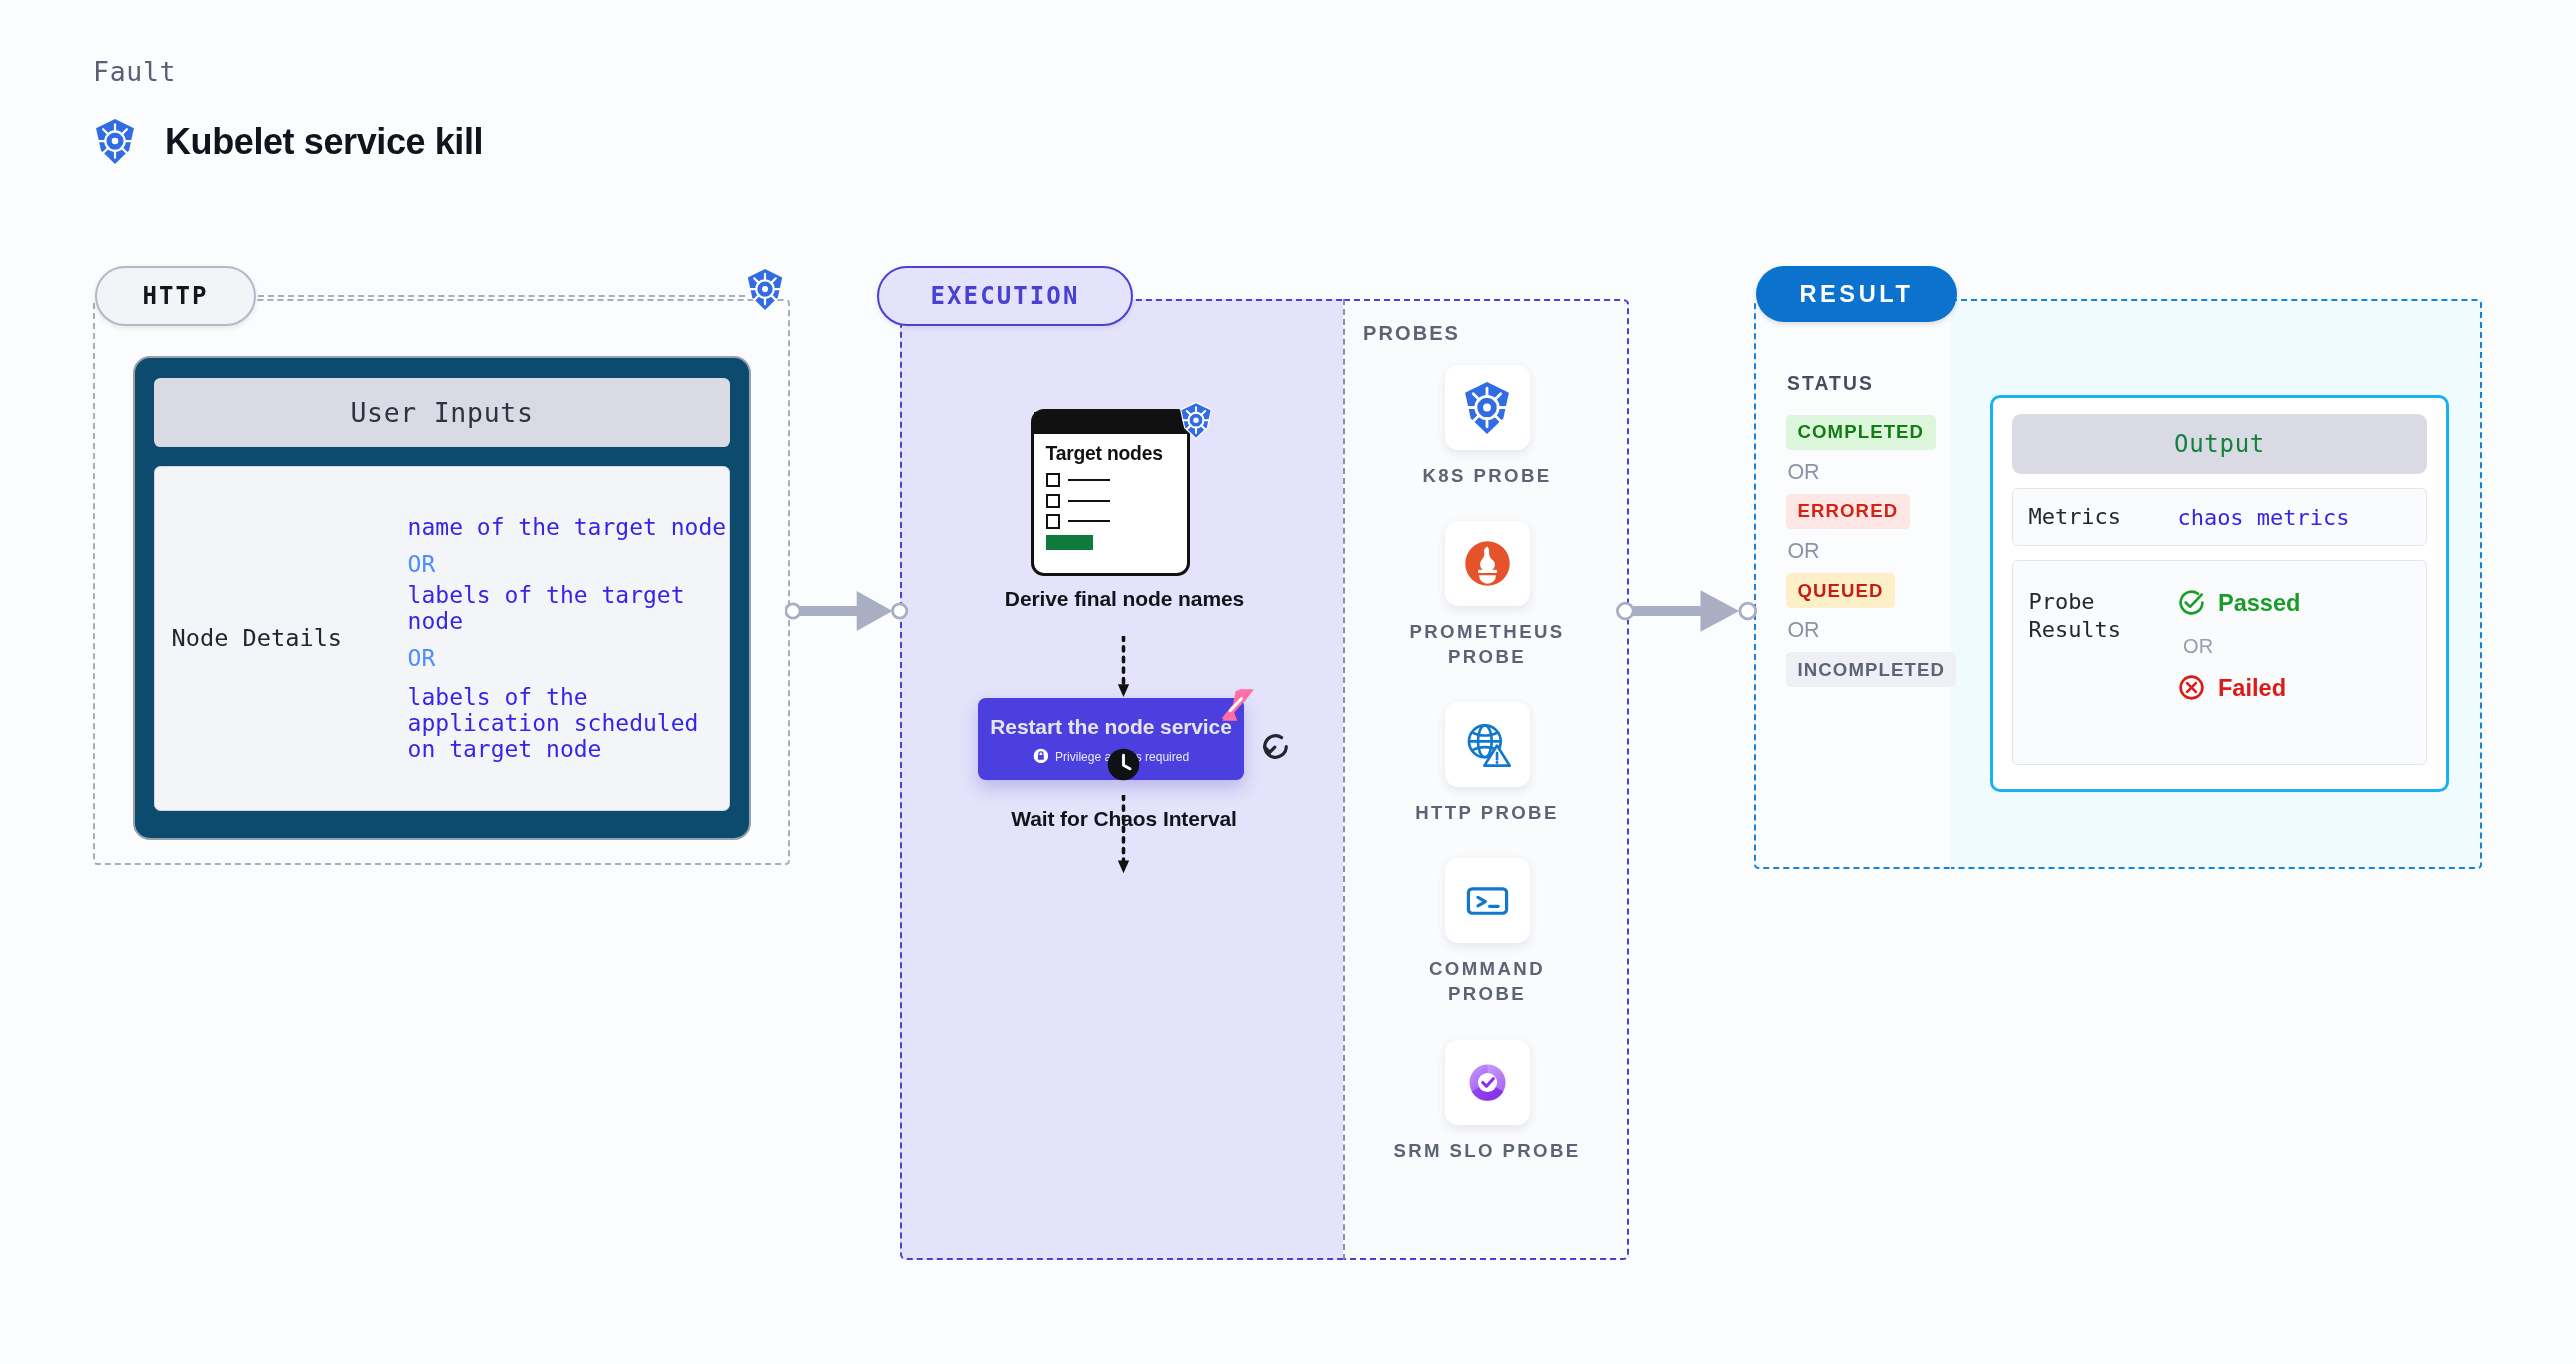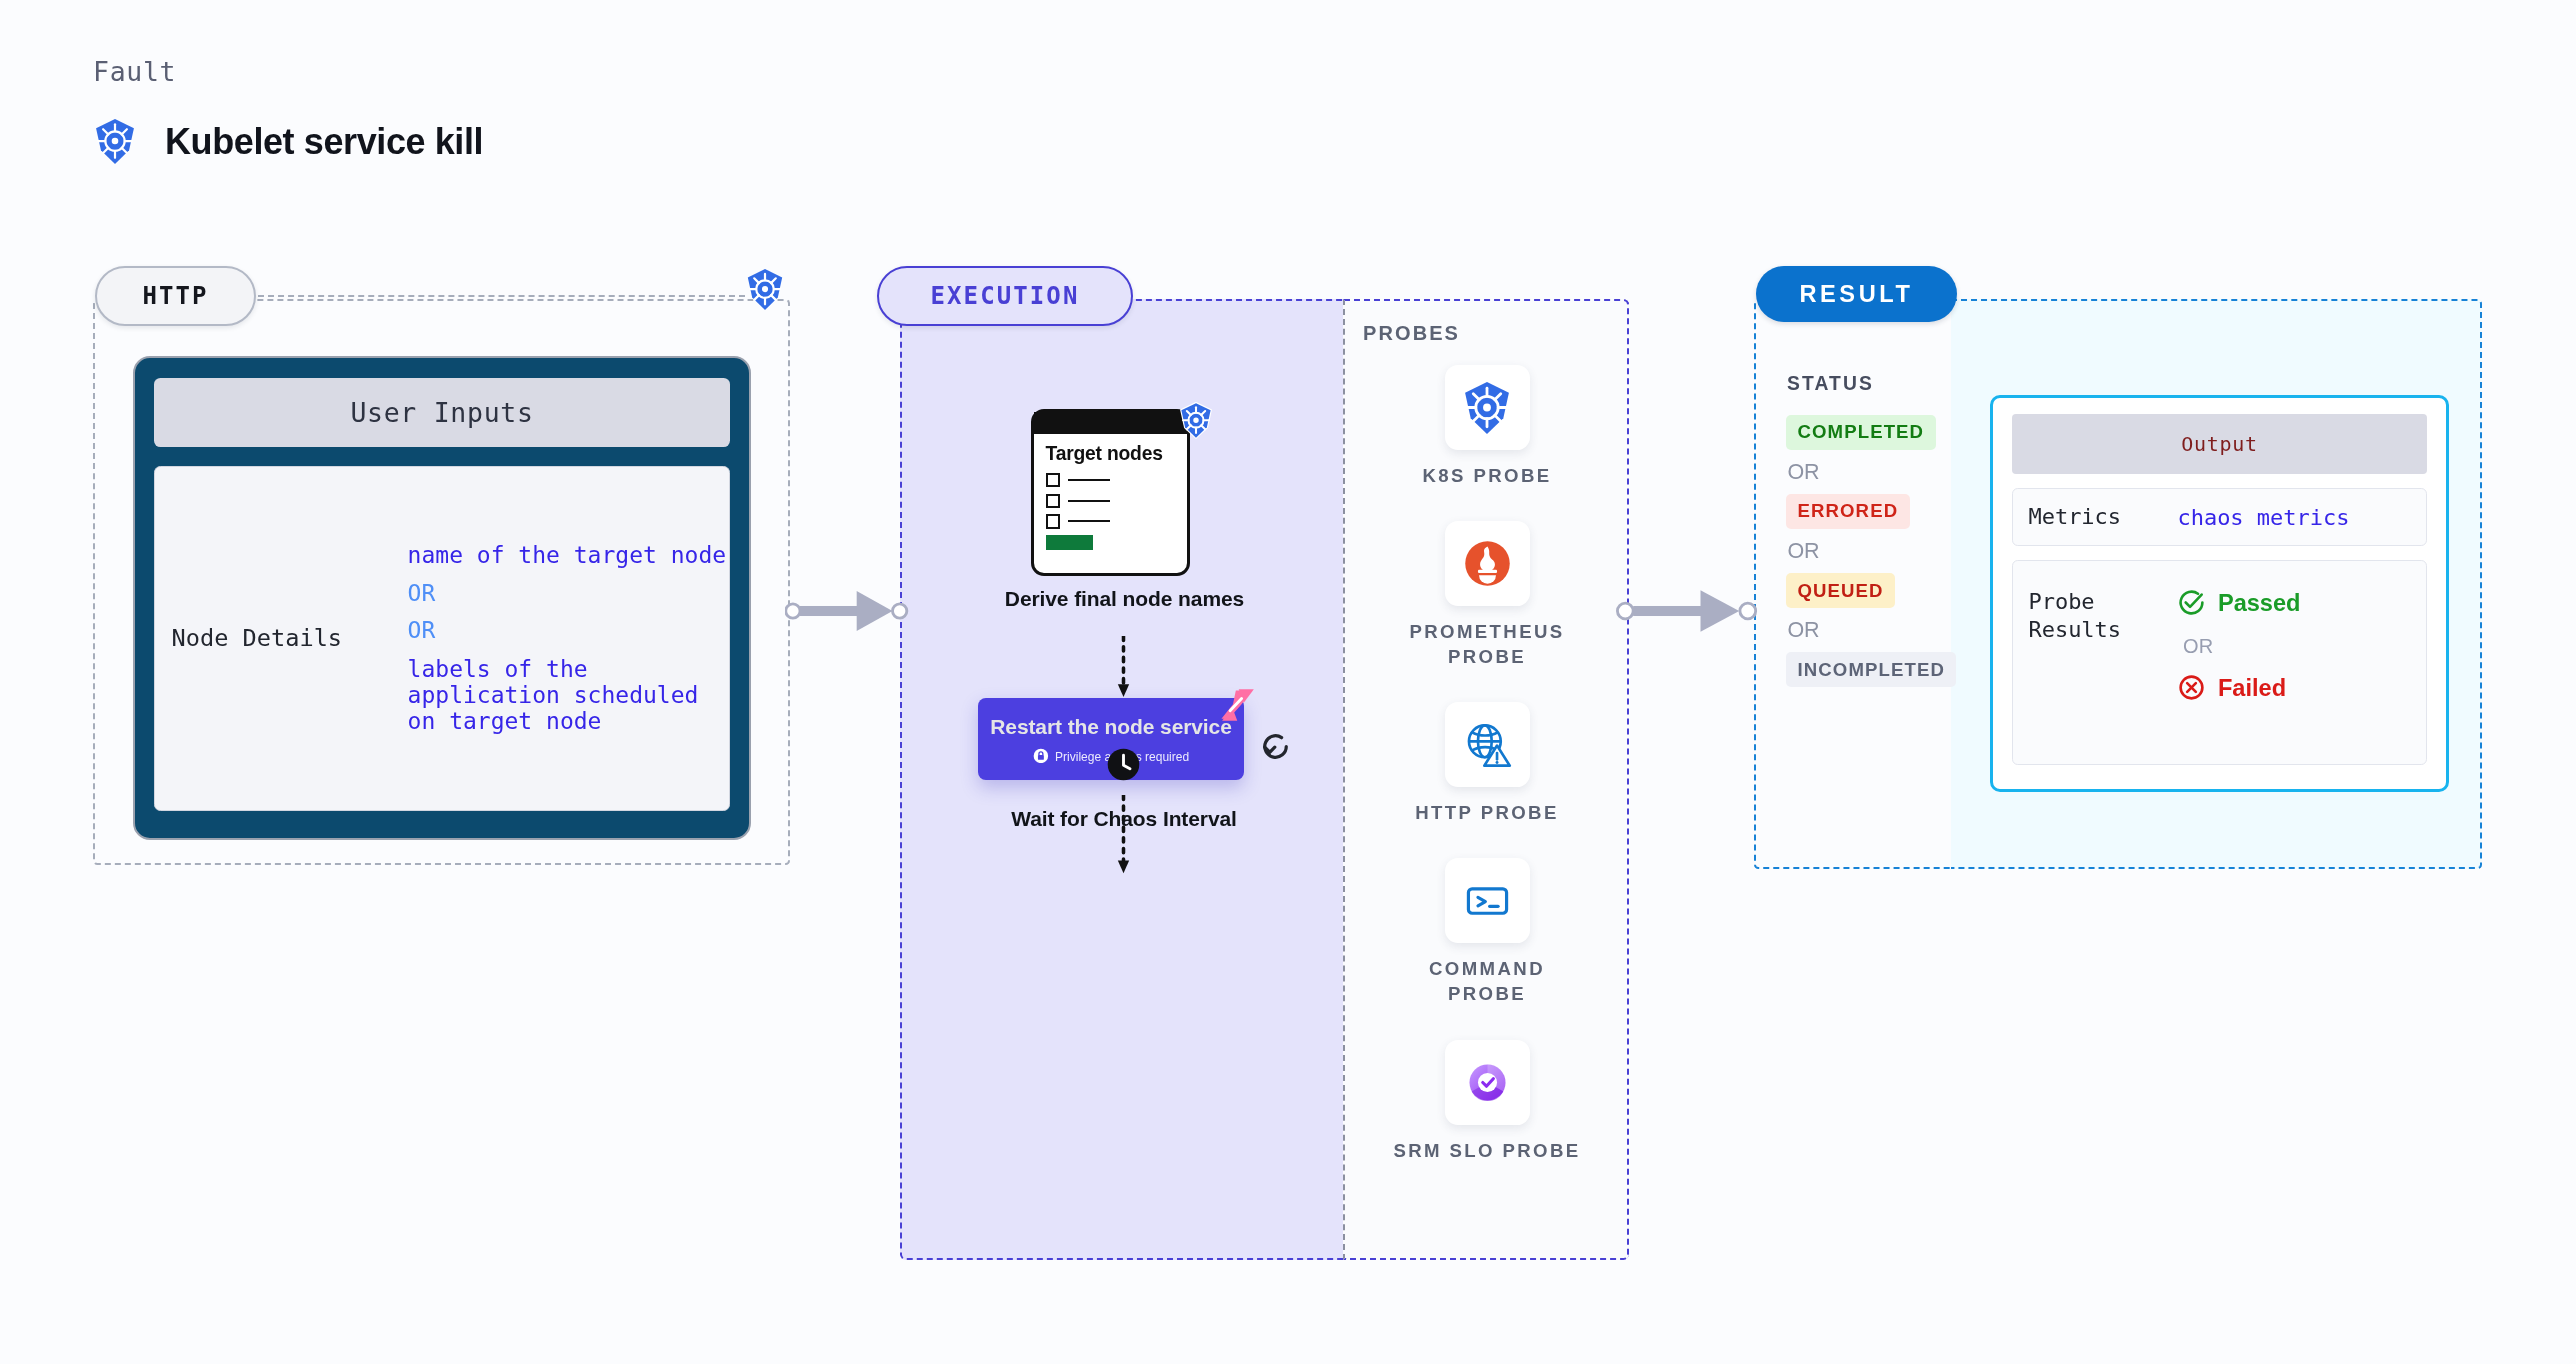--- a/index.html
+++ b/index.html
@@ -190,24 +190,24 @@
   .s-queued    { background: #fdf0c8; color: #c11f14; }
   .s-incomplet { background: #eef0f6; color: #5d6477; }
 
   
   .out-card {
     position: absolute; left: 1990px; top: 395px; width: 459px; height: 397px;
     background: #ffffff; border: 3.6px solid #18b3ee; border-radius: 10px;
     padding: 15.8px 18.6px;
   }
   .out-head {
-    height: 60px; background: #d9dae4; border-radius: 4px;
+    height: 60px; background: #d9dae4; border-radius: 9px;
     display: flex; align-items: center; justify-content: center;
-    font-family: "DejaVu Sans Mono", monospace; font-size: 20px;
-    color: #7f1d1d; letter-spacing: 0.7px;
+    font-family: "DejaVu Sans Mono", monospace; font-size: 24px;
+    color: #15803d; letter-spacing: 0.7px;
   }
   .out-row {
     margin-top: 14.3px; background: #fafbfd; border: 1.4px solid #e2e5ed;
     border-radius: 5.7px; display: flex; align-items: center;
     padding: 14.3px 0 14.3px 15.8px;
   }
   .out-key {
     font-family: "DejaVu Sans Mono", monospace; font-size: 22px; color: #22262f;
     width: 149px; flex: none; line-height: 1.25;
   }
@@ -278,20 +278,21 @@
   <div class="badge badge-exec">EXECUTION</div>
   <div class="badge badge-result">RESULT</div>
 
   <div class="ui-card">
     <div class="ui-header">User Inputs</div>
     <div class="ui-body">
       <div class="ui-key">Node Details</div>
       <div class="ui-vals">
         <div class="ui-val">name of the target node</div>
         <div class="ui-or">OR</div>
+        <div class="ui-val">labels of the target node</div>
         <div class="ui-or">OR</div>
         <div class="ui-val sp">labels of the application scheduled on target node</div>
       </div>
     </div>
   </div>
 
   <div class="conn" style="left:785px; top:585px;">
     <svg width="129" height="52" viewBox="0 0 180 72">
       <circle cx="11" cy="36" r="10" fill="#fff" stroke="#aaaec3" stroke-width="4"></circle>
       <rect x="20" y="29" width="85" height="14" fill="#aaaec3"></rect>

